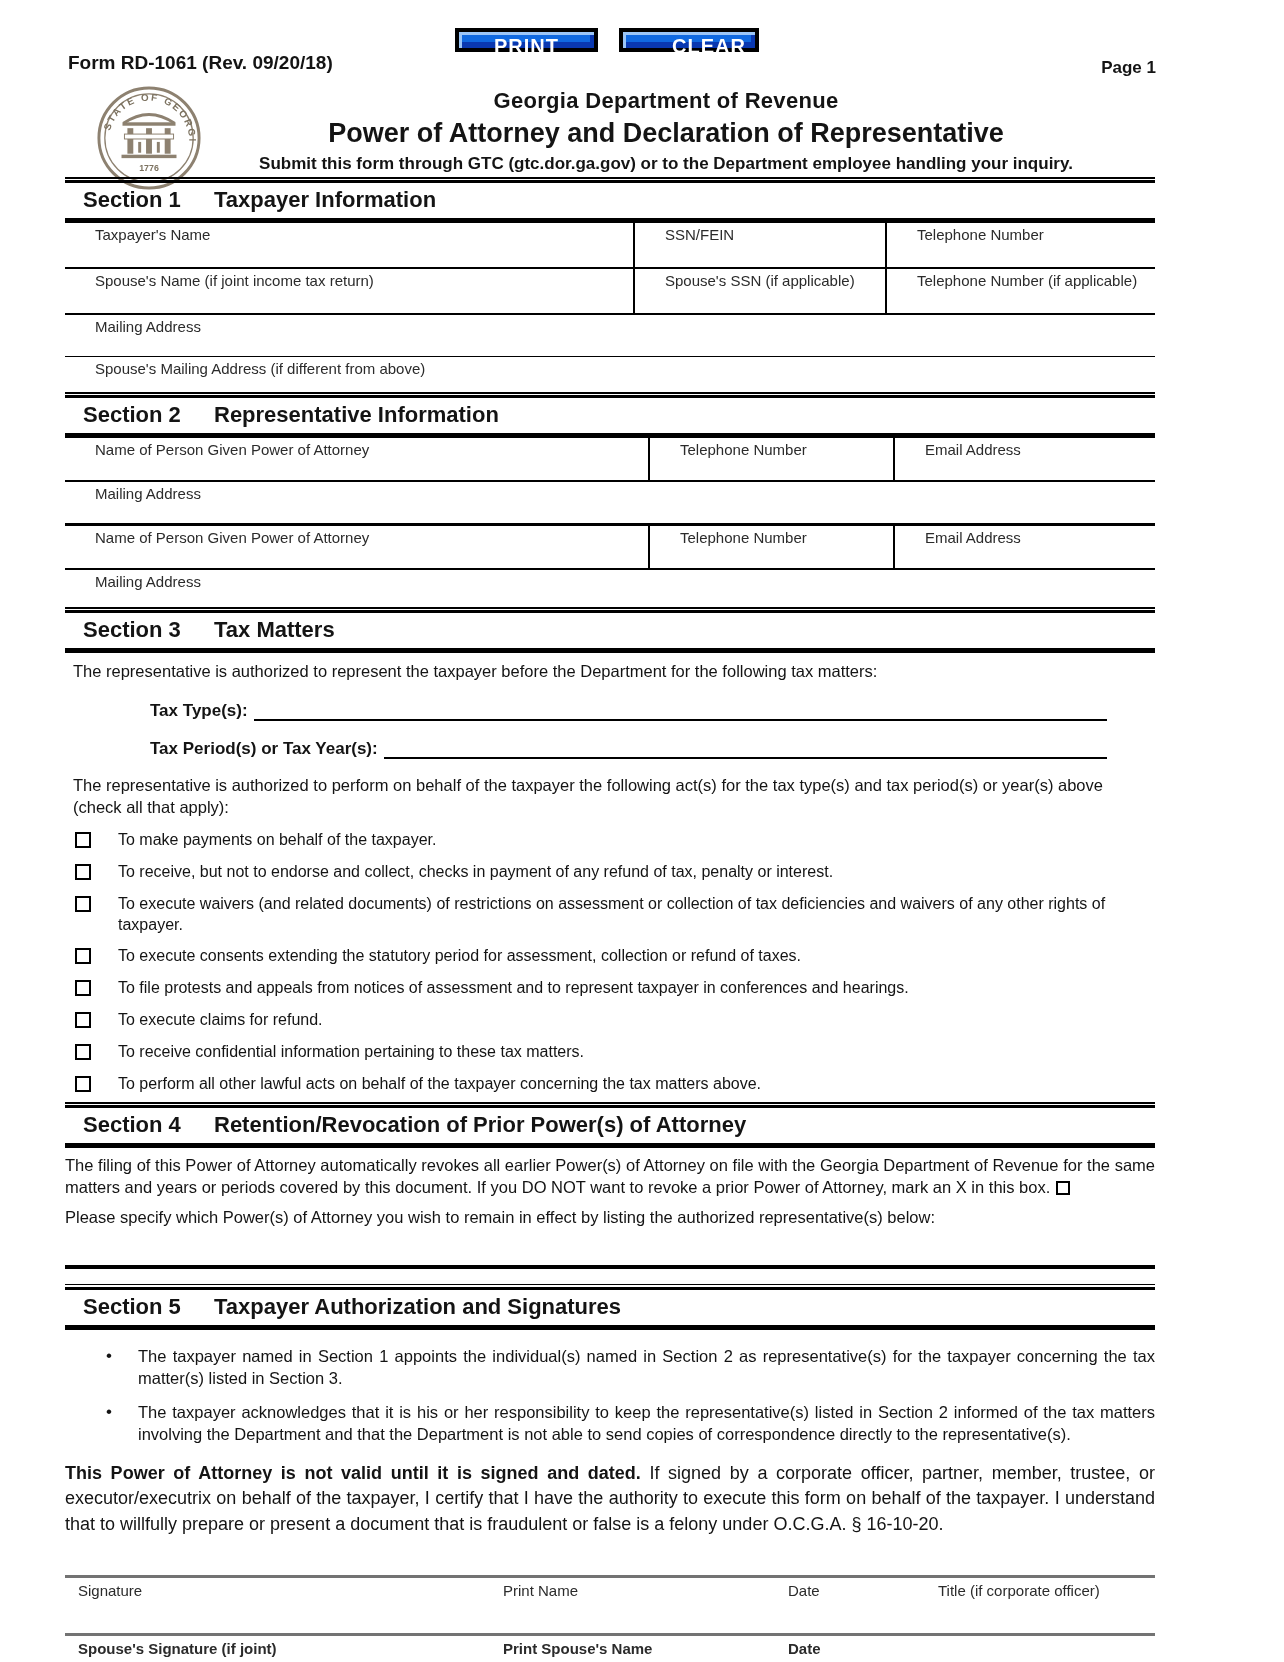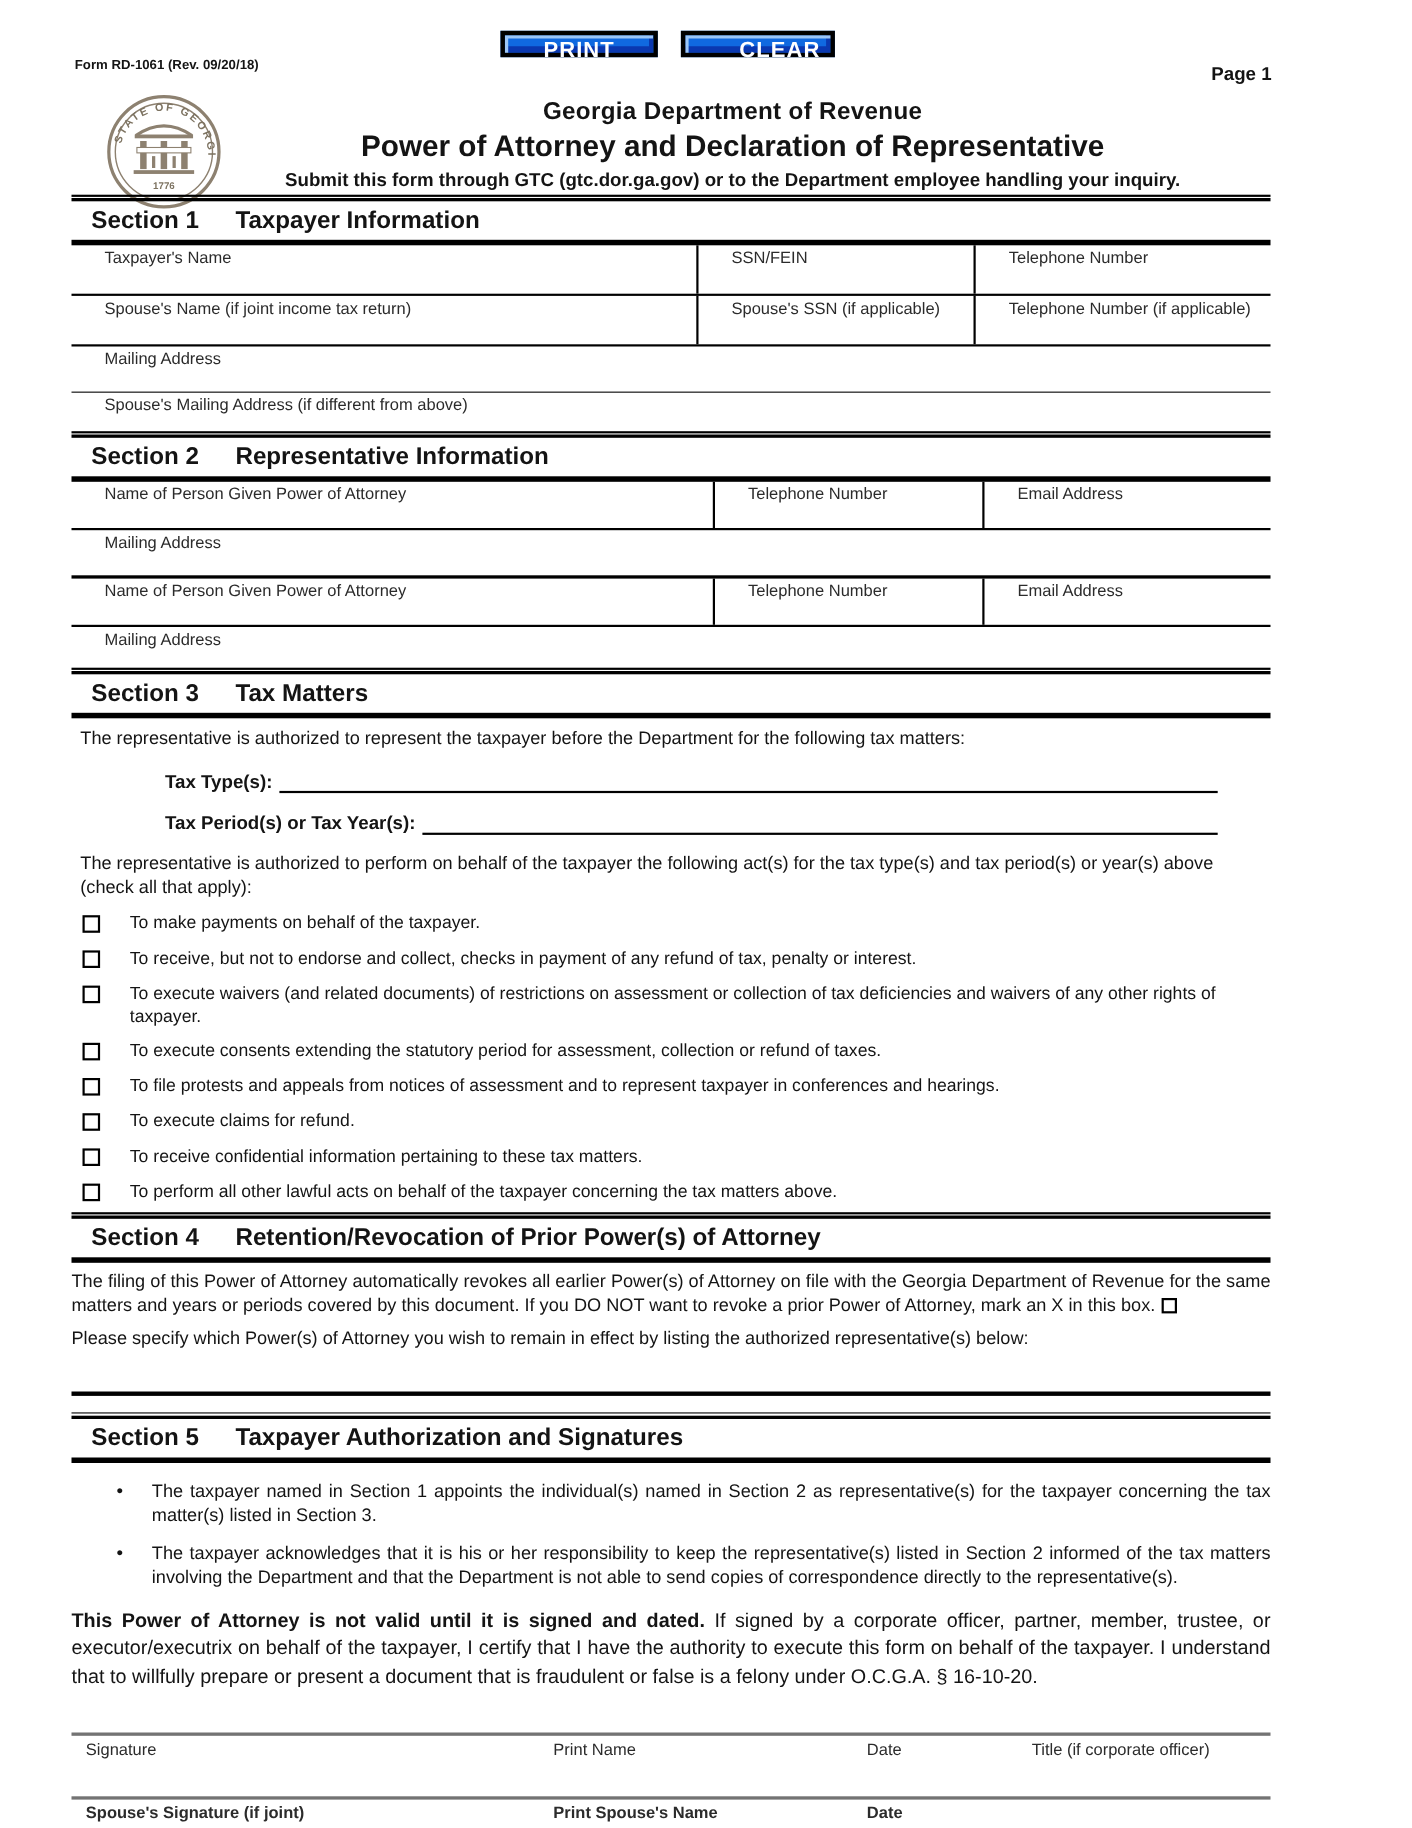--- a/index.html
+++ b/index.html
@@ -5,21 +5,21 @@
   * { margin:0; padding:0; box-sizing:border-box; }
   html,body { background:#ffffff; }
   body {
     width:1284px; height:1662px; position:relative;
     font-family:"Liberation Sans","DejaVu Sans",sans-serif;
     color:#141414; overflow:hidden;
   }
   .page { position:relative; width:1284px; height:1662px; }
 
   
-  .form-number { position:absolute; left:68px; top:52px; font-size:12px; font-weight:bold; }
+  .form-number { position:absolute; left:68px; top:52px; font-size:19px; font-weight:bold; }
   .page-label  { position:absolute; right:128px; top:58px; font-size:17px; font-weight:bold; }
 
   .btn {
     position:absolute; top:28px; height:24px;
     background:#1069e0; color:#ffffff;
     border:4px solid #000000;
     font-family:"Liberation Sans",sans-serif;
     font-weight:bold; font-size:20px; letter-spacing:1px;
     box-shadow: inset 3px 3px 0 #9cc6f7, inset -4px -6px 0 #0a38b0;
     cursor:pointer; line-height:28px; text-align:center;

